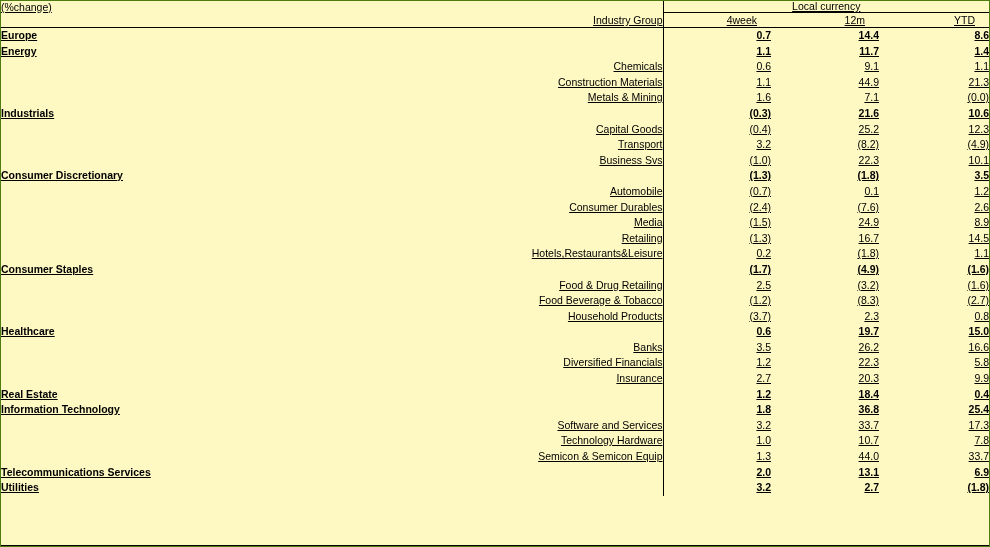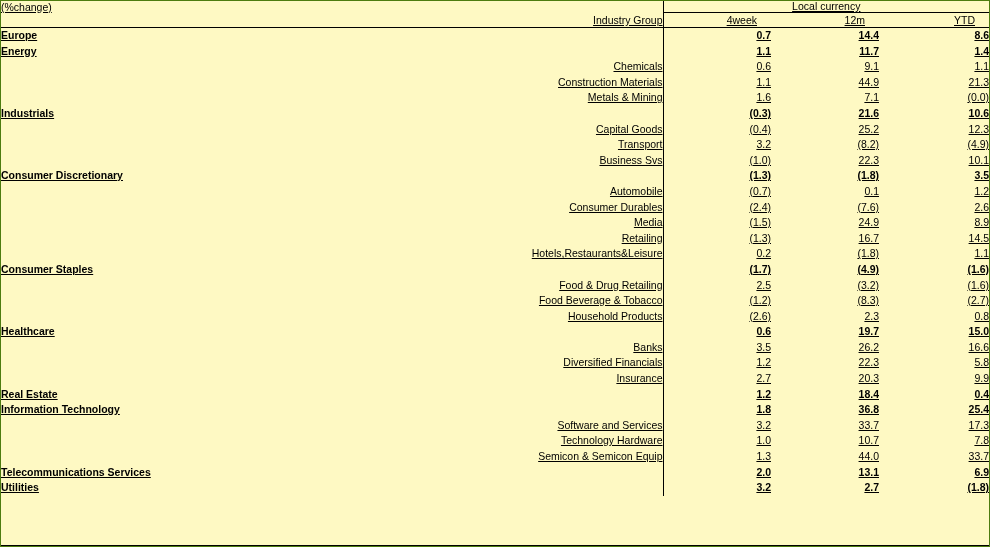--- a/index.html
+++ b/index.html
@@ -255,21 +255,21 @@
         <tr class="data-row">
           <td class="group-cell"></td>
           <td class="sub-cell">Food Beverage &amp; Tobacco</td>
           <td class="val first-val">(1.2)</td>
           <td class="val">(8.3)</td>
           <td class="val">(2.7)</td>
         </tr>
         <tr class="data-row">
           <td class="group-cell"></td>
           <td class="sub-cell">Household Products</td>
-          <td class="val first-val">(2.6)</td>
+          <td class="val first-val">(3.7)</td>
           <td class="val">2.3</td>
           <td class="val">0.8</td>
         </tr>
         <tr class="data-row bold">
           <td class="group-cell">Healthcare</td>
           <td class="sub-cell"></td>
           <td class="val first-val">0.6</td>
           <td class="val">19.7</td>
           <td class="val">15.0</td>
         </tr>

